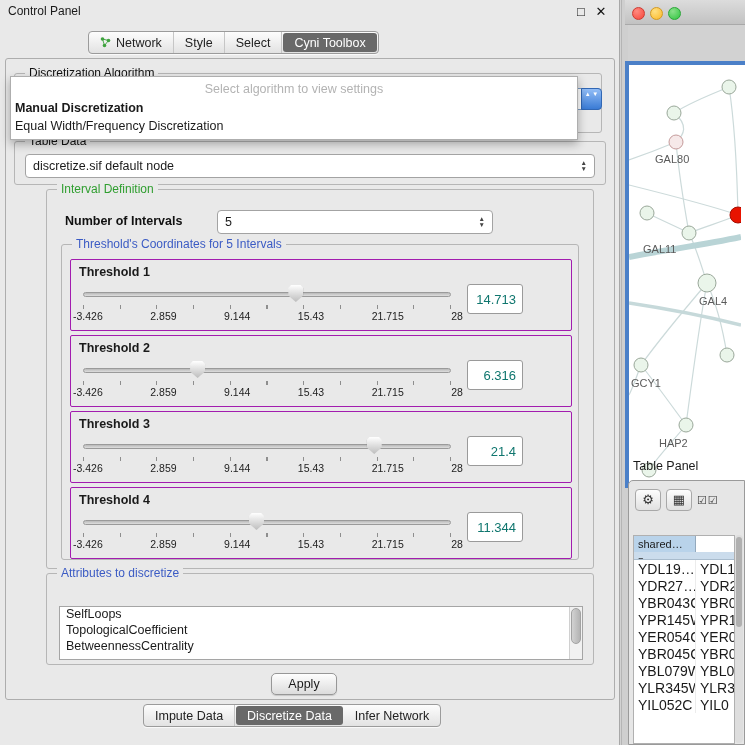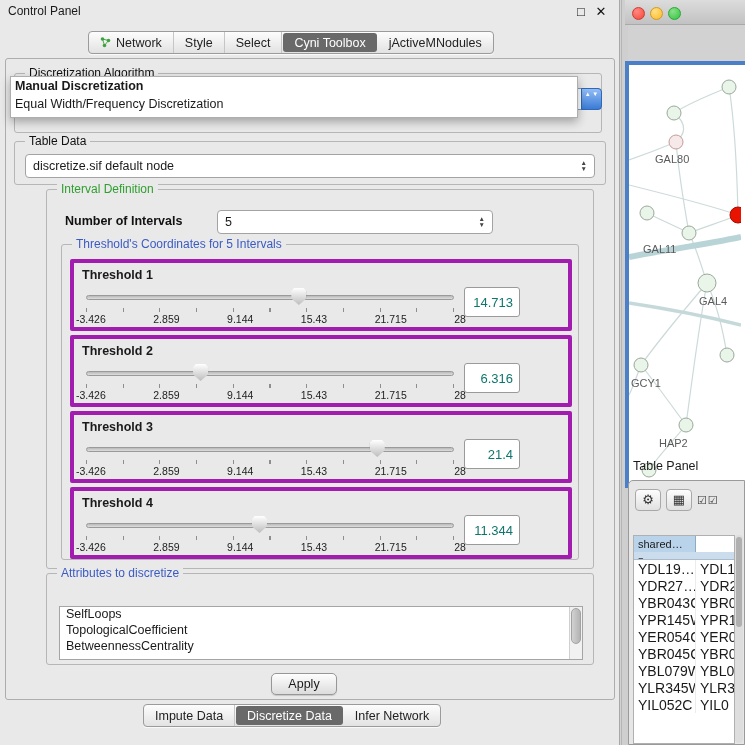--- a/index.html
+++ b/index.html
@@ -45,21 +45,21 @@
   .tabledata-group { left:8px; top:82px; width:592px; height:44px; }
   .tabledata-combo { left:10px; top:12px; width:570px; }
 
   .interval-group { left:40px; top:130px; width:548px; height:380px; }
   .lbl-bold { position:absolute; font-weight:bold; font-size:12.5px; color:#111; }
   .intervals-label { left:18px; top:24px; }
   .intervals-combo { left:170px; top:20px; width:276px; }
 
   .thresholds-group { position:absolute; left:14px; top:54px; width:518px; height:316px; border:1px solid #b6b6b6; border-radius:3px; }
 
-  .threshold-box { position:absolute; left:8px; width:502px; height:72px; border:4px solid #a21caf; border-radius:2px; }
+  .threshold-box { position:absolute; left:8px; width:502px; height:72px; border:1px solid #a21caf; border-radius:2px; }
   .th-label { position:absolute; left:8px; top:5px; font-weight:bold; font-size:12.5px; }
   .slider { position:absolute; left:12px; top:25px; width:368px; height:18px; cursor:pointer; }
   .track { position:absolute; left:0; right:0; top:7px; height:5px; background:linear-gradient(#b9b9b9,#dedede); border:1px solid #9a9a9a; border-radius:3px; }
   .thumb { position:absolute; top:0; width:15px; height:17px; margin-left:-7px; background:linear-gradient(#ffffff,#bdbdbd); clip-path:polygon(50% 100%,0 62%,0 18%,18% 0,82% 0,100% 18%,100% 62%); filter:drop-shadow(0 0 1px #777); cursor:grab; }
   .ticks { position:absolute; left:12px; top:45px; width:368px; height:4px; background:repeating-linear-gradient(to right,#8e8e8e 0 1px,transparent 1px 36.7px), linear-gradient(to left,#8e8e8e 0 1px,transparent 1px); }
   .scale { position:absolute; left:2px; top:50px; width:390px; display:flex; justify-content:space-between; font-size:10.5px; color:#222; }
   .val-box { position:absolute; right:48px; top:24px; width:56px; height:30px; background:#fff; border:1px solid #9a9a9a; border-radius:3px; font-size:13px; font-family:"Liberation Sans",sans-serif; text-align:right; padding:0 6px; color:#0f766e; }
 
   .attributes-group { left:40px; top:514px; width:548px; height:92px; }
   .numattr-label { left:14px; top:32px; }
@@ -120,23 +120,20 @@
       </div>
       <div class="seg">
           <span>Style</span>
         </div>
       <div class="seg">
           <span>Select</span>
         </div>
       <div class="seg active">
           <span>Cyni Toolbox</span>
         </div>
-      <div class="seg">
-          <span>jActiveMNodules</span>
-        </div>
     </div>
 
     <div class="body-panel">
 
       <div class="group algo-group">
         <div class="group-title t-black">Discretization Algorithm</div>
       </div>
 
       <div class="group tabledata-group">
         <div class="group-title t-black">Table Data</div>
@@ -249,20 +246,21 @@
 
       <div class="apply-btn">Apply</div>
     </div>
 
     <div class="combo-peek">
       <div class="cap">▲
 ▼</div>
     </div>
 
     <div class="algo-popup">
+      <div class="popup-placeholder">Select algorithm to view settings</div>
       <div class="popup-item bold">Manual Discretization</div>
       <div class="popup-item">Equal Width/Frequency Discretization</div>
     </div>
 
     <div class="seg-bar bottom-tabs">
       <div class="seg">
           <span>Impute Data</span>
         </div>
       <div class="seg active">
           <span>Discretize Data</span>

